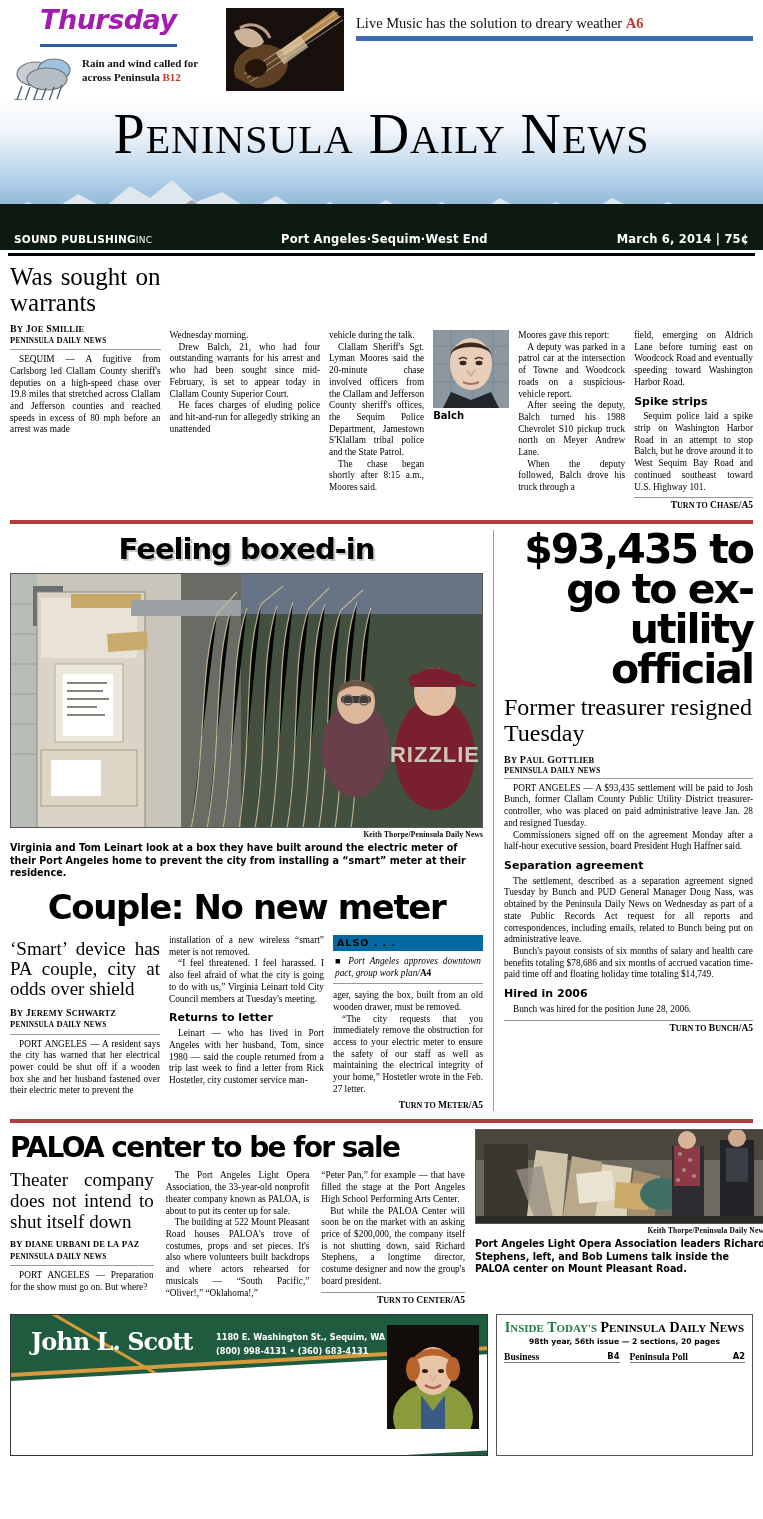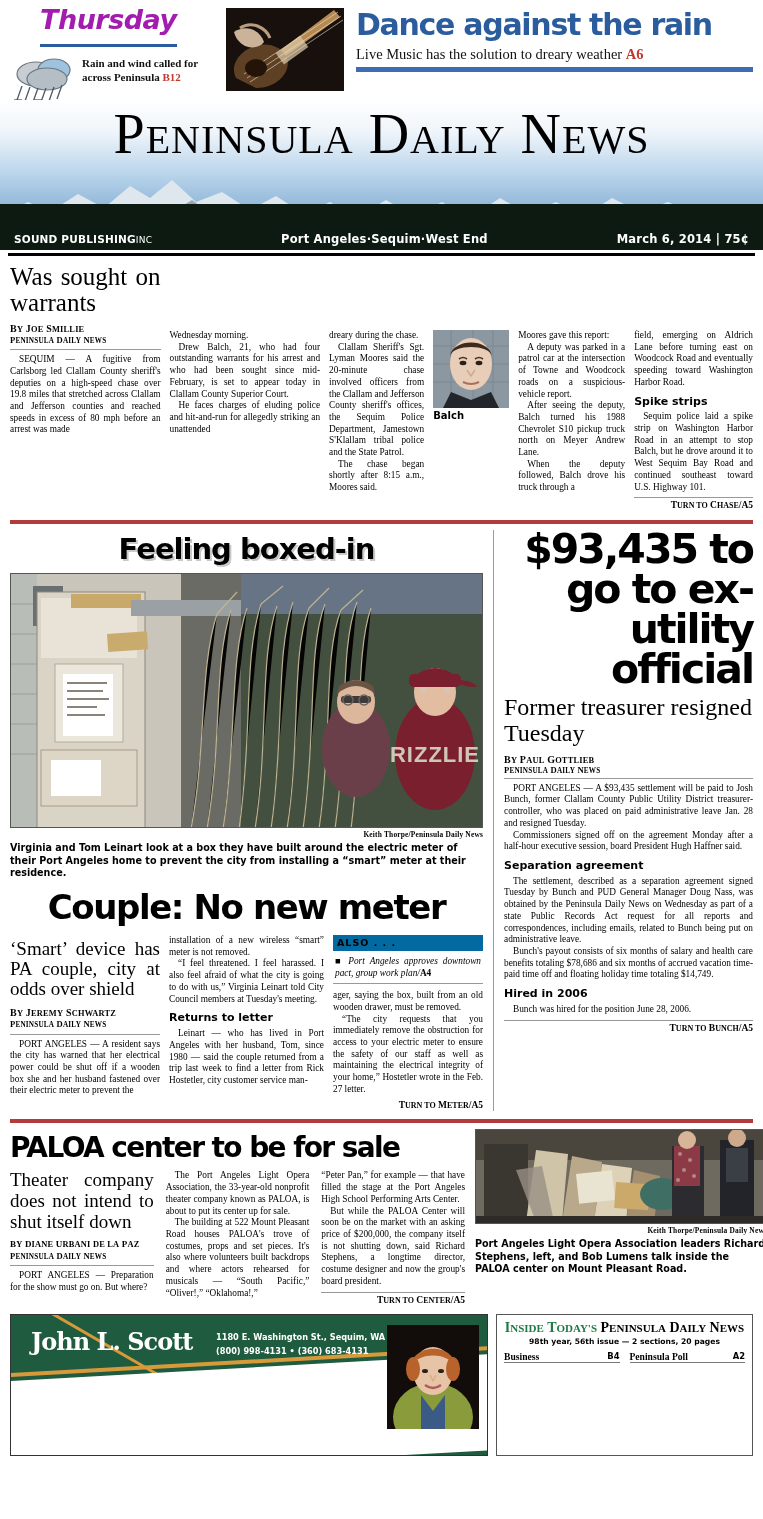--- a/index.html
+++ b/index.html
@@ -181,21 +181,20 @@
             <line x1="21" y1="70" x2="115" y2="8"></line>
           <line x1="24" y1="74" x2="117" y2="12"></line>
         </g>
         <ellipse cx="30" cy="60" rx="11" ry="9" fill="#241408"></ellipse>
         <path d="M8 24 C 20 16, 34 22, 38 34 C 30 44, 12 40, 8 24 Z" fill="#cbb39a"></path>
         <path d="M14 20 C 26 12, 40 20, 44 30" stroke="#b99d82" stroke-width="3" fill="none"></path>
       </svg>
     </div>
 
     <div class="teaser-right">
-      <div class="teaser-hed">Dance against the rain</div>
       <div class="teaser-sub">
         <span>Live Music has the solution to dreary weather</span>
         <span class="pg">A6</span>
       </div>
       <div class="ubar"></div>
     </div>
   </div>
 
   <div class="masthead">
     <div class="sky"></div>
@@ -239,21 +238,21 @@
         <p>SEQUIM — A fugitive from Carlsborg led Clallam County sheriff's deputies on a high-speed chase over 19.8 miles that stretched across Clallam and Jefferson counties and reached speeds in excess of 80 mph before an arrest was made</p>
       </div>
 
       <div class="col" style="width:152px;padding-top:68px">
         <p class="noind">Wednesday morning.</p>
         <p>Drew Balch, 21, who had four outstanding warrants for his arrest and who had been sought since mid-February, is set to appear today in Clallam County Superior Court.</p>
         <p>He faces charges of eluding police and hit-and-run for allegedly striking an unattended</p>
       </div>
 
       <div class="col" style="width:96px;padding-top:68px">
-        <p class="noind">dreary during the chase.</p>
+        <p class="noind">vehicle during the talk.</p>
         <p>Clallam Sheriff's Sgt. Lyman Moores said the 20-minute chase involved officers from the Clallam and Jefferson County sheriff's offices, the Sequim Police Department, Jamestown S'Klallam tribal police and the State Patrol.</p>
         <p>The chase began shortly after 8:15 a.m., Moores said.</p>
       </div>
 
       <div class="mug" style="padding-top:68px">
         <div class="photo">
           <svg viewBox="0 0 76 78" width="76" height="78">
             <rect width="76" height="78" fill="#8b98a2"></rect>
             <g stroke="#7a8892" stroke-width="1">
               <line x1="0" y1="16" x2="76" y2="16"></line>

